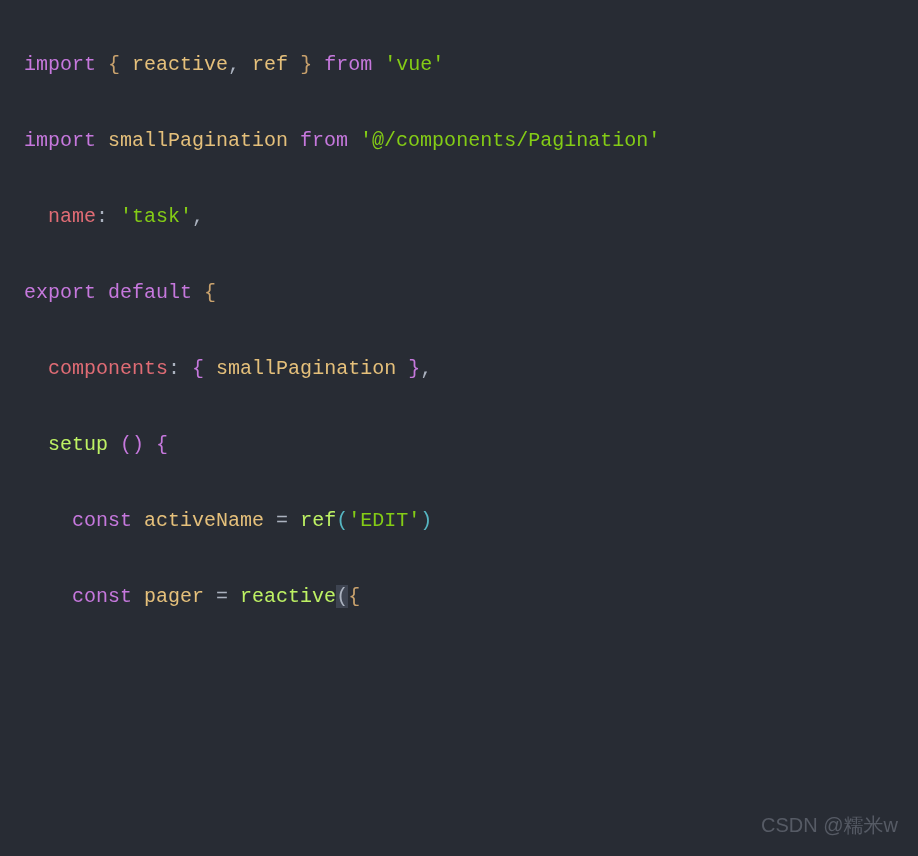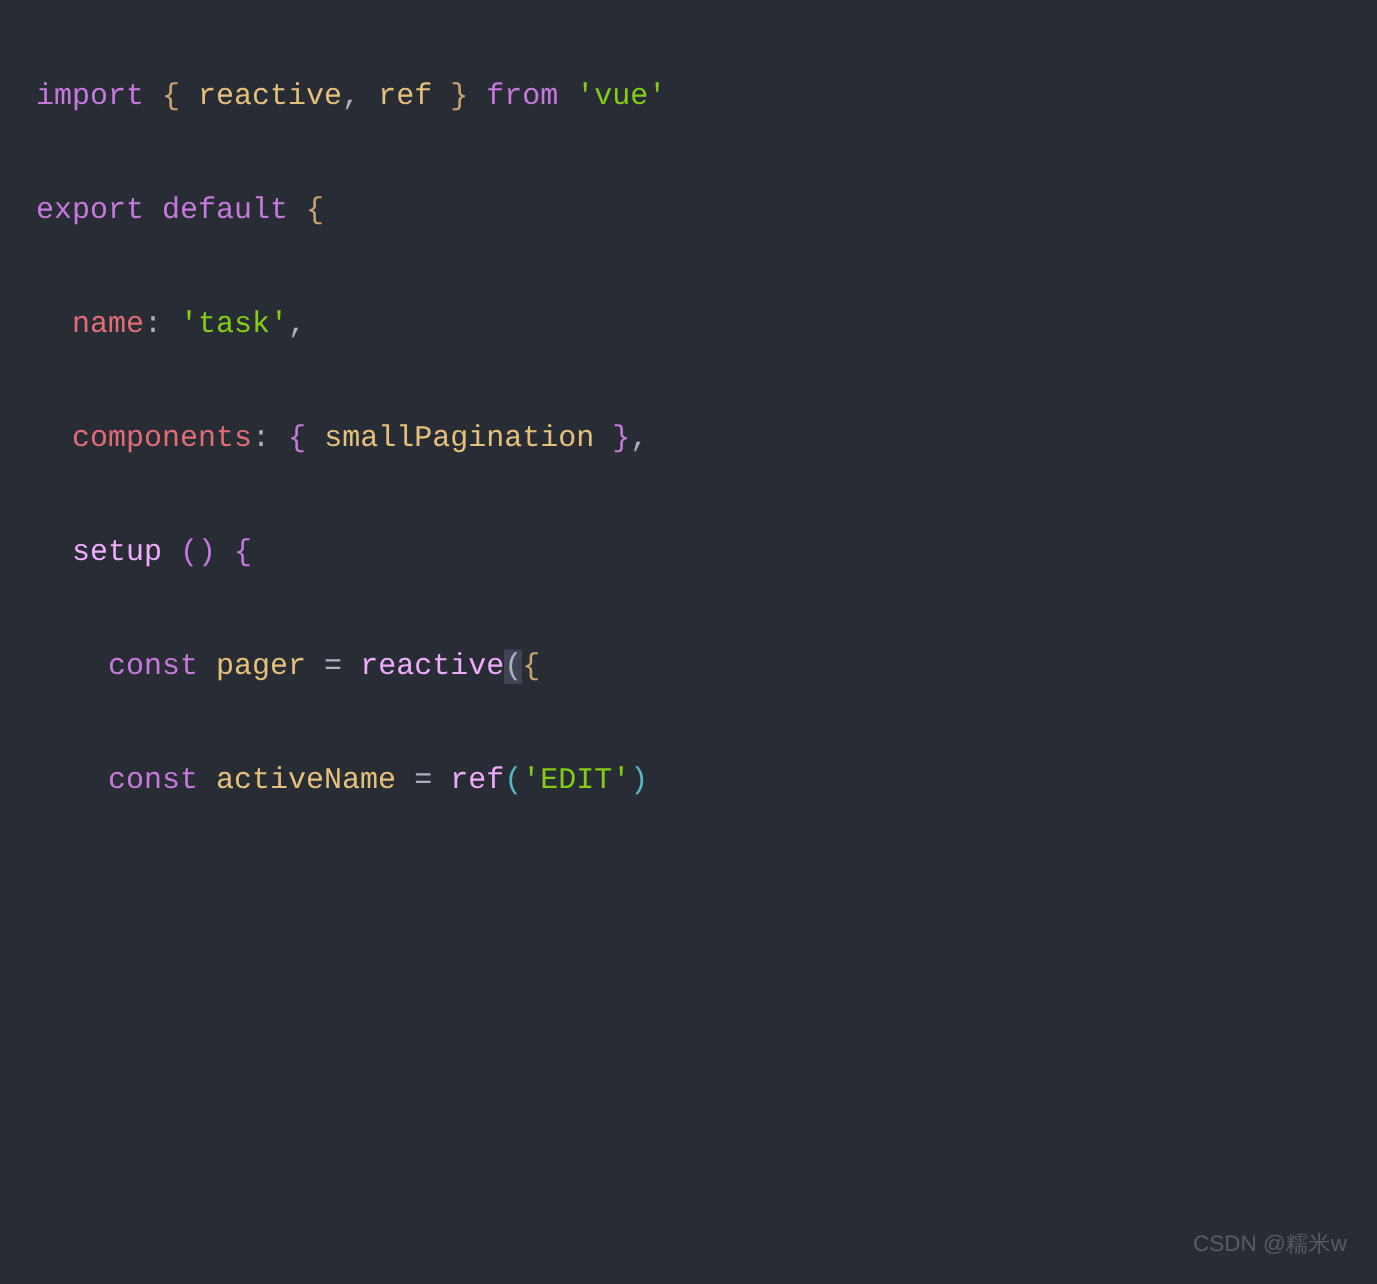--- a/index.html
+++ b/index.html
@@ -23,54 +23,55 @@
       padding-left: 24px;
       white-space: pre;
     }
     .line {
       display: block;
       min-height: 1.9em;
     }
     .tag-bracket { color: #abb2bf; }
     .tag-name { color: #e06c75; }
     .keyword { color: #c678dd; margin-top: 37px; }
-    .func-name { color: #f0abfc; }
+    .func-name { color: #bef264; }
     .variable { color: #e5c07b; }
     .punctuation { color: #abb2bf; }
     .string { color: #84cc16; }
     .property { color: #e06c75; }
     .number { color: #d19a66; }
     .brace { color: #c9a26d; }
     .brace2 { color: #c678dd; }
     .brace3 { color: #56b6c2; }
     .cursor-bracket {
       background-color: #3e4451;
       color: #abb2bf;
     }
     .watermark {
       position: absolute;
       bottom: 12px;
       right: 20px;
       color: #6a6f7a;
-      font-size: 15px;
+      font-size: 20px;
       opacity: 0.7;
       font-family: sans-serif;
     }
   </style>
 </head>
 <body>
 
 <div class="code-container">
 <span class="line"><span class="keyword">import</span> <span class="brace">{</span> <span class="variable">reactive</span><span class="punctuation">,</span> <span class="variable">ref</span> <span class="brace">}</span> <span class="keyword">from</span> <span class="string">'vue'</span></span>
+<span class="line"><span class="keyword">import</span> <span class="variable">smallPagination</span> <span class="keyword">from</span> <span class="string">'@/components/Pagination'</span></span>
+<span class="line">  <span class="property">name</span><span class="punctuation">:</span> <span class="string">'task'</span><span class="punctuation">,</span></span>
 <span class="line"><span class="keyword">export</span> <span class="keyword">default</span> <span class="brace">{</span></span>
-<span class="line">  <span class="property">name</span><span class="punctuation">:</span> <span class="string">'task'</span><span class="punctuation">,</span></span>
 <span class="line">  <span class="property">components</span><span class="punctuation">:</span> <span class="brace2">{</span> <span class="variable">smallPagination</span> <span class="brace2">}</span><span class="punctuation">,</span></span>
 <span class="line">  <span class="func-name">setup</span> <span class="brace2">()</span> <span class="brace2">{</span></span>
+<span class="line">    <span class="keyword">const</span> <span class="variable">activeName</span> <span class="punctuation">=</span> <span class="func-name">ref</span><span class="brace3">(</span><span class="string">'EDIT'</span><span class="brace3">)</span></span>
 <span class="line">    <span class="keyword">const</span> <span class="variable">pager</span> <span class="punctuation">=</span> <span class="func-name">reactive</span><span class="cursor-bracket">(</span><span class="brace">{</span></span>
-<span class="line">    <span class="keyword">const</span> <span class="variable">activeName</span> <span class="punctuation">=</span> <span class="func-name">ref</span><span class="brace3">(</span><span class="string">'EDIT'</span><span class="brace3">)</span></span>
 
 
 
 
 
 
 
 
 
 

